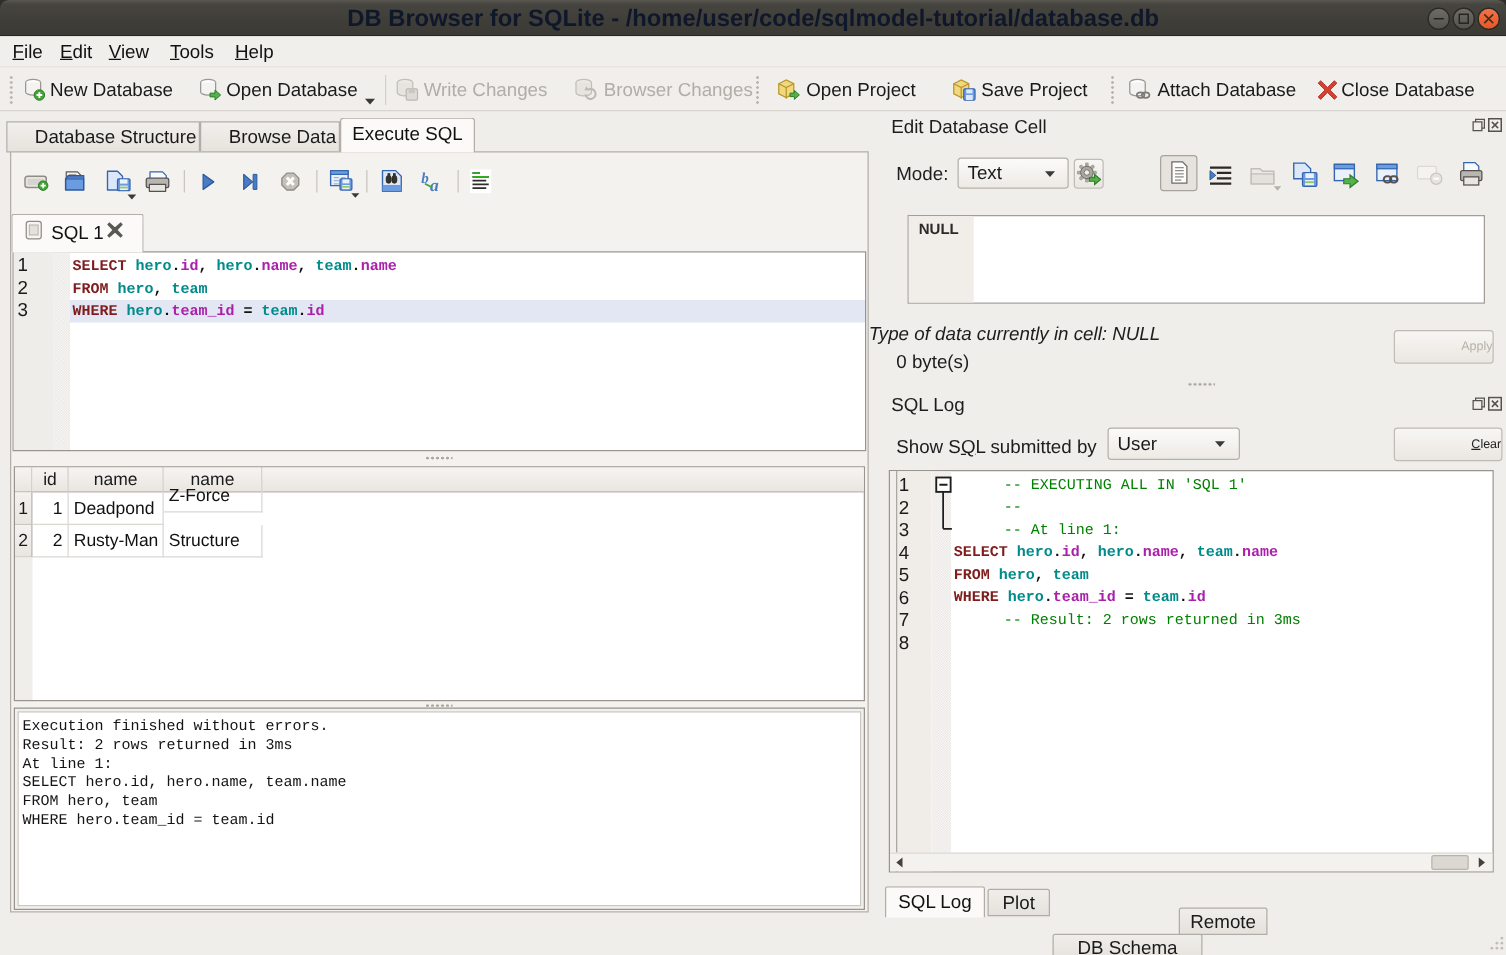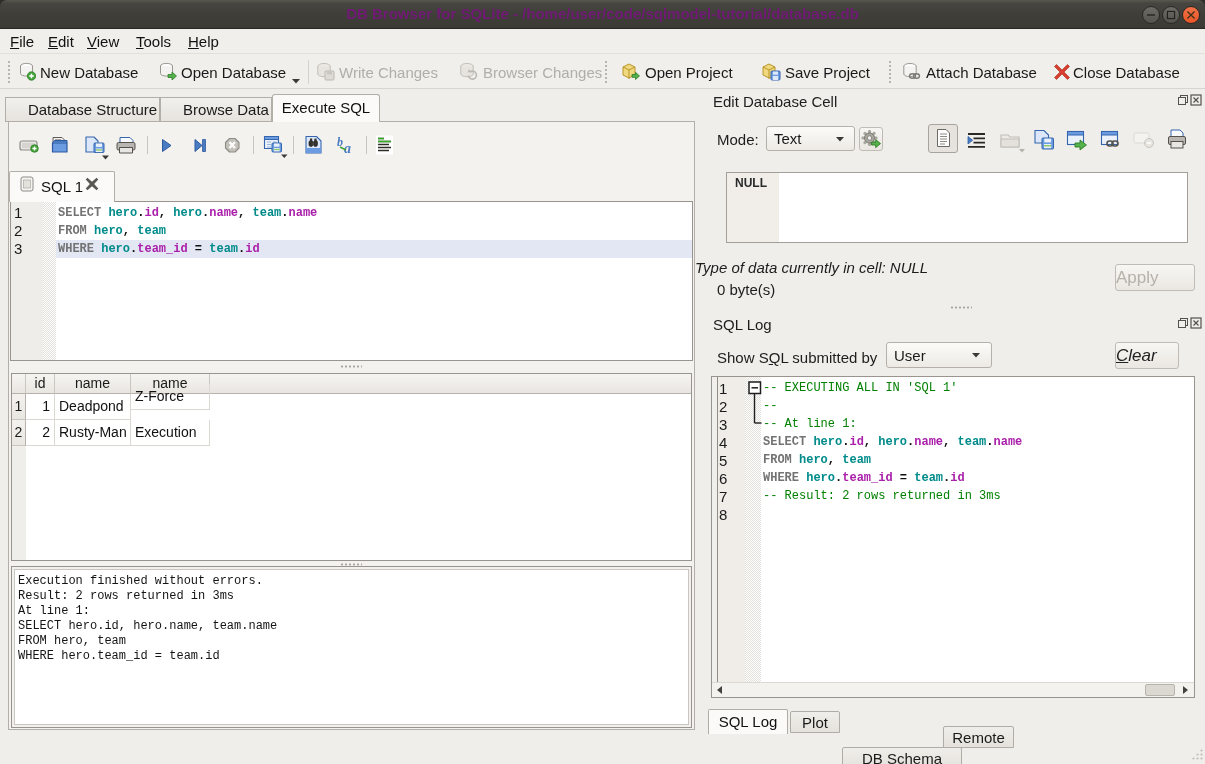--- a/index.html
+++ b/index.html
@@ -3,22 +3,22 @@
 <meta charset="utf-8">
 <style>
   * { margin:0; padding:0; box-sizing:border-box; }
   html,body { width:1205px; height:764px; overflow:hidden; }
   body { font-family:"Liberation Sans", sans-serif; background:#f0eeeb; position:relative; }
   .abs { position:absolute; }
   
   #titlebar { left:0; top:0; width:1205px; height:29px;
     background:linear-gradient(#5a574f 0%,#474540 12%,#403e39 55%,#3c3a35 100%);
     border-bottom:1px solid #282722; border-radius:7px 7px 0 0; }
-  #title-text { width:100%; top:5px; text-align:center; color:#701a75;
-    font-size:15px; font-weight:bold; letter-spacing:0px; }
+  #title-text { width:100%; top:5px; text-align:center; color:#0f172a;
+    font-size:19px; font-weight:bold; letter-spacing:0px; }
   .winbtn { top:6px; width:18px; height:18px; border-radius:50%; border:1px solid #2a2924; }
   #btn-min { left:1142px; background:linear-gradient(#6e6c66,#55534d); }
   #btn-max { left:1162px; background:linear-gradient(#6e6c66,#55534d); }
   #btn-close { left:1182px; background:linear-gradient(#f37248,#ea5526); }
   .winglyph { position:absolute; left:0; top:0; width:100%; height:100%; }
   
   #menubar { left:0; top:29px; width:1205px; height:25px; background:#f1efec; border-bottom:1px solid #e3dfda; }
   .menuitem { top:33px; font-size:15px; color:#111; }
   .menuitem span { text-decoration:underline; }
   
@@ -36,21 +36,21 @@
     font-size:15px; color:#111; text-align:center; }
   
   #leftpane { left:8px; top:121px; width:687px; height:609px;
     background:#f4f2ef; border:1px solid #b3afa8; }
   
   #editor { left:10px; top:201px; width:683px; height:160px; background:#fff;
     border:1px solid #99958e; }
   .gutter-num { font-family:"Liberation Sans",sans-serif; font-size:15px; color:#1a1a1a; }
   .sqlline { font-family:"Liberation Mono",monospace; font-size:12px; font-weight:bold;
     white-space:pre; color:#101010; }
-  .kw { color:#737373; } .tbl { color:#008b8b; } .fld { color:#aa20aa; }
+  .kw { color:#7f1d1d; } .tbl { color:#008b8b; } .fld { color:#aa20aa; }
   .cmt { color:#009000; }
   
   #restable { left:11px; top:373px; width:681px; height:188px; background:#ffffff;
     border:1px solid #99958e; }
   .th { background:linear-gradient(#f6f4f2,#e9e6e1); border-right:1px solid #c9c5bf;
     border-bottom:1px solid #b7b3ac; font-size:14px; color:#1a1a1a; text-align:center; }
   .cell { font-size:14px; color:#111; border-right:1px solid #dbd8d3;
     border-bottom:1px solid #dbd8d3; }
   .rowhdr { background:linear-gradient(#f4f2ef,#e9e6e1); border-right:1px solid #b7b3ac;
     border-bottom:1px solid #c9c5bf; font-size:14px; text-align:center; color:#1a1a1a; }
@@ -61,28 +61,28 @@
     border:1px solid #cac6c0; }
   .outline { font-family:"Liberation Mono",monospace; font-size:12px; color:#141414;
     white-space:pre; line-height:15px; }
   .dots-h { height:3px; background-image:radial-gradient(circle,#a9a59e 1px,transparent 1.2px);
     background-size:4px 3px; }
   
   .docktitle { font-size:15px; color:#1d1d1d; }
   .combo { background:linear-gradient(#fcfbf9,#edeae5); border:1px solid #b5b1aa;
     border-radius:3px; font-size:15px; color:#1a1a1a; }
   .btn { background:linear-gradient(#f8f6f3,#eae7e2); border:1px solid #c0bcb5;
-    border-radius:3px; font-size:17px; text-align:left; }
+    border-radius:3px; font-size:10px; text-align:right; }
   #nullbox { left:726px; top:172px; width:462px; height:71px; background:#fff;
     border:1px solid #a39f98; }
   #logframe { left:711px; top:376px; width:484px; height:322px; background:#fff;
     border:1px solid #99958e; }
   .logline { font-family:"Liberation Mono",monospace; font-size:12px; font-weight:bold;
     white-space:pre; color:#101010; }
-  .logline.cmt { color:#008000; font-weight:normal; }
+  .logline.cmt { color:#008000; font-weight:normal;margin-left:40px; }
   
   .btab-inact { background:linear-gradient(#f0eeea,#e5e2dd); border:1px solid #b1ada6;
     font-size:15px; color:#1a1a1a; text-align:center; border-radius:2px 2px 0 0; }
   .btab-act { background:#fbfaf8; border:1px solid #b1ada6; border-bottom:none;
     font-size:15px; color:#111; text-align:center; border-radius:2px 2px 0 0; }
 </style>
 </head>
 <body>
 
 <div class="abs" style="left:0; top:0; width:1205px; height:29px; background:#2f2e2a;"></div>
@@ -282,21 +282,21 @@
 <div class="abs th" style="left:131px; top:374px; width:79px; height:20px; line-height:19px;">name</div>
 <div class="abs th" style="left:210px; top:374px; width:481px; height:20px; border-right:none;"></div>
 <div class="abs rowhdr" style="left:12px; top:394px; width:14px; height:26px; line-height:25px;">1</div>
 <div class="abs rowhdr" style="left:12px; top:420px; width:14px; height:26px; line-height:25px;">2</div>
 <div class="abs" style="left:12px; top:446px; width:14px; height:114px; background:#f0eeea;"></div>
 <div class="abs cell" style="left:26px; top:394px; width:29px; height:26px; line-height:25px; text-align:right; padding-right:4px;">1</div>
 <div class="abs cell" style="left:55px; top:394px; width:76px; height:26px; line-height:25px; padding-left:4px;">Deadpond</div>
 <div class="abs cell" style="left:131px; top:384px; width:79px; height:26px; line-height:25px; padding-left:4px;">Z-Force</div>
 <div class="abs cell" style="left:26px; top:420px; width:29px; height:26px; line-height:25px; text-align:right; padding-right:4px;">2</div>
 <div class="abs cell" style="left:55px; top:420px; width:76px; height:26px; line-height:25px; padding-left:4px;">Rusty-Man</div>
-<div class="abs cell" style="left:131px; top:420px; width:79px; height:26px; line-height:25px; padding-left:4px;">Execution</div>
+<div class="abs cell" style="left:131px; top:420px; width:79px; height:26px; line-height:25px; padding-left:4px;">Structure</div>
 <div class="abs dots-h" style="left:340px; top:563px; width:22px;"></div>
 
 <div id="outbox" class="abs">
     <div id="outbox-inner" class="abs"></div>
   </div>
 <div class="abs outline" style="left:18px; top:574px;">Execution finished without errors.
 Result: 2 rows returned in 3ms
 At line 1:
 SELECT hero.id, hero.name, team.name
 FROM hero, team
@@ -389,21 +389,21 @@
 </svg>
 <svg class="abs" style="left:1190px; top:317px;" width="12" height="12" viewBox="0 0 12 12">
   <rect x="1" y="1" width="10" height="10" fill="none" stroke="#55524d" stroke-width="1.2"></rect>
   <path d="M3.5 3.5 l5 5 M8.5 3.5 l-5 5" stroke="#55524d" stroke-width="1.2"></path>
 </svg>
 <div class="abs docktitle" style="left:717px; top:349px;">Show S<span style="text-decoration:underline">Q</span>L submitted by</div>
 <div class="abs combo" style="left:886px; top:342px; width:106px; height:26px; padding:4px 0 0 7px;">User</div>
 <svg class="abs" style="left:971px; top:352px;" width="10" height="6" viewBox="0 0 10 6">
     <path d="M1 1 h8 l-4 4.5 z" fill="#3a3a3a"></path>
   </svg>
-<div class="abs btn" style="left:1115px; top:342px; width:64px; height:27px; line-height:26px; color:#222;font-style:italic;"><span style="text-decoration:underline">C</span>lear</div>
+<div class="abs btn" style="left:1115px; top:342px; width:87px; height:27px; line-height:26px; color:#222;"><span style="text-decoration:underline">C</span>lear</div>
 <div id="logframe" class="abs"></div>
 <div class="abs" style="left:712px; top:377px; width:5px; height:320px; background:#f1efeb;"></div>
 <div class="abs" style="left:717px; top:377px; width:1px; height:320px; background:#908d87;"></div>
 <div class="abs" style="left:718px; top:377px; width:27px; height:320px; background:#f0ede9;"></div>
 <svg class="abs" style="left:745px; top:377px;" width="16" height="320">
     <defs>
       <pattern id="cb2" width="2" height="2" patternUnits="userSpaceOnUse">
         <rect width="2" height="2" fill="#ffffff"></rect>
         <rect width="1" height="1" fill="#e3e0db"></rect>
         <rect x="1" y="1" width="1" height="1" fill="#e3e0db"></rect>

